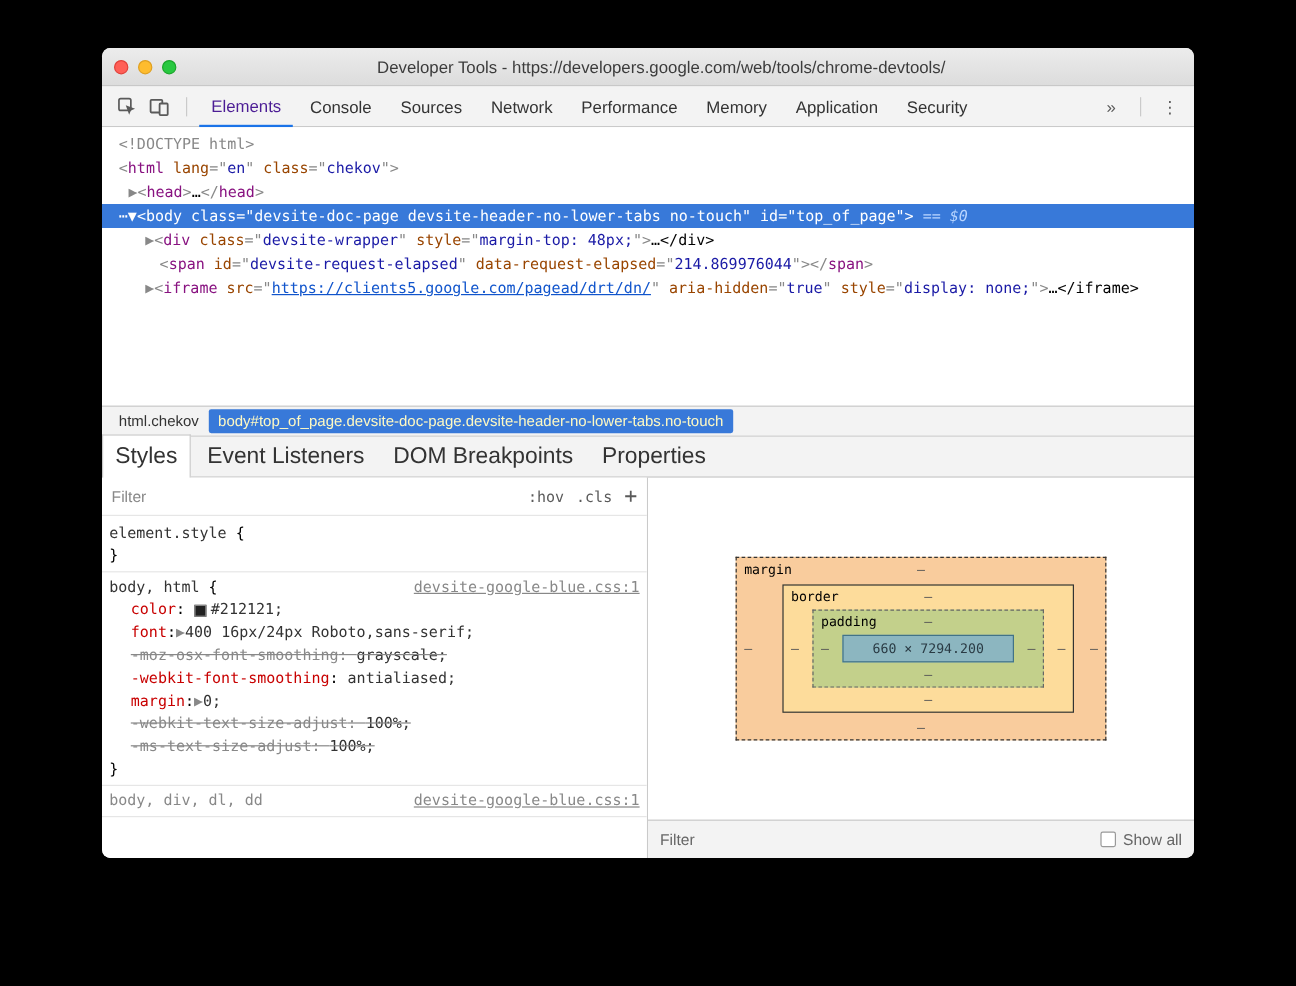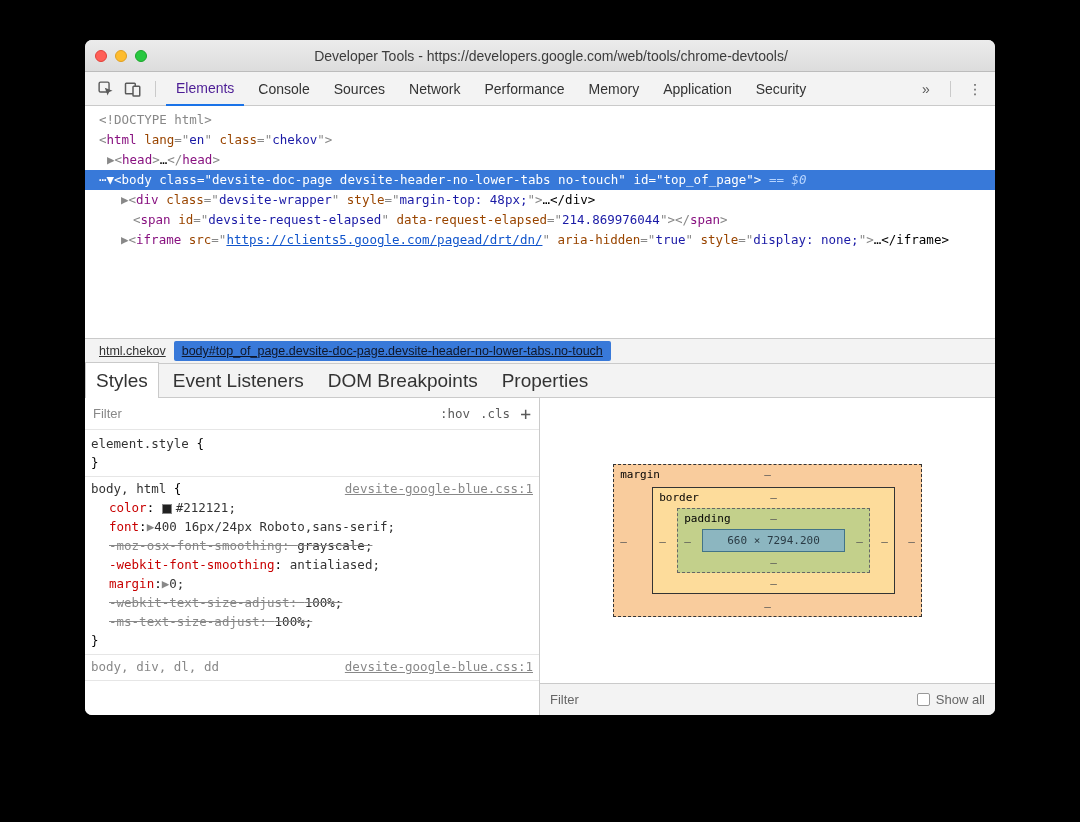--- a/index.html
+++ b/index.html
@@ -108,22 +108,22 @@
   .crumbs {
     background: #f3f3f3;
     border-top: 1px solid #cacaca;
     border-bottom: 1px solid #cacaca;
     height: 26px;
     display: flex;
     align-items: center;
     font-size: 12.5px;
     padding: 0 6px;
   }
-  .crumb { padding: 3px 8px; color:#333;text-decoration:underline; }
-  .crumb.sel { background:#3879d9; color:#0f172a; border-radius:2px; }
+  .crumb { padding: 3px 8px; color:#333; }
+  .crumb.sel { background:#3879d9; color:#fef9c3; border-radius:2px; }
 
   .subtabs {
     height: 34px;
     background: #f3f3f3;
     border-bottom: 1px solid #cacaca;
     display: flex;
     align-items: center;
     font-size: 19px;
     gap: 4px;
   }

